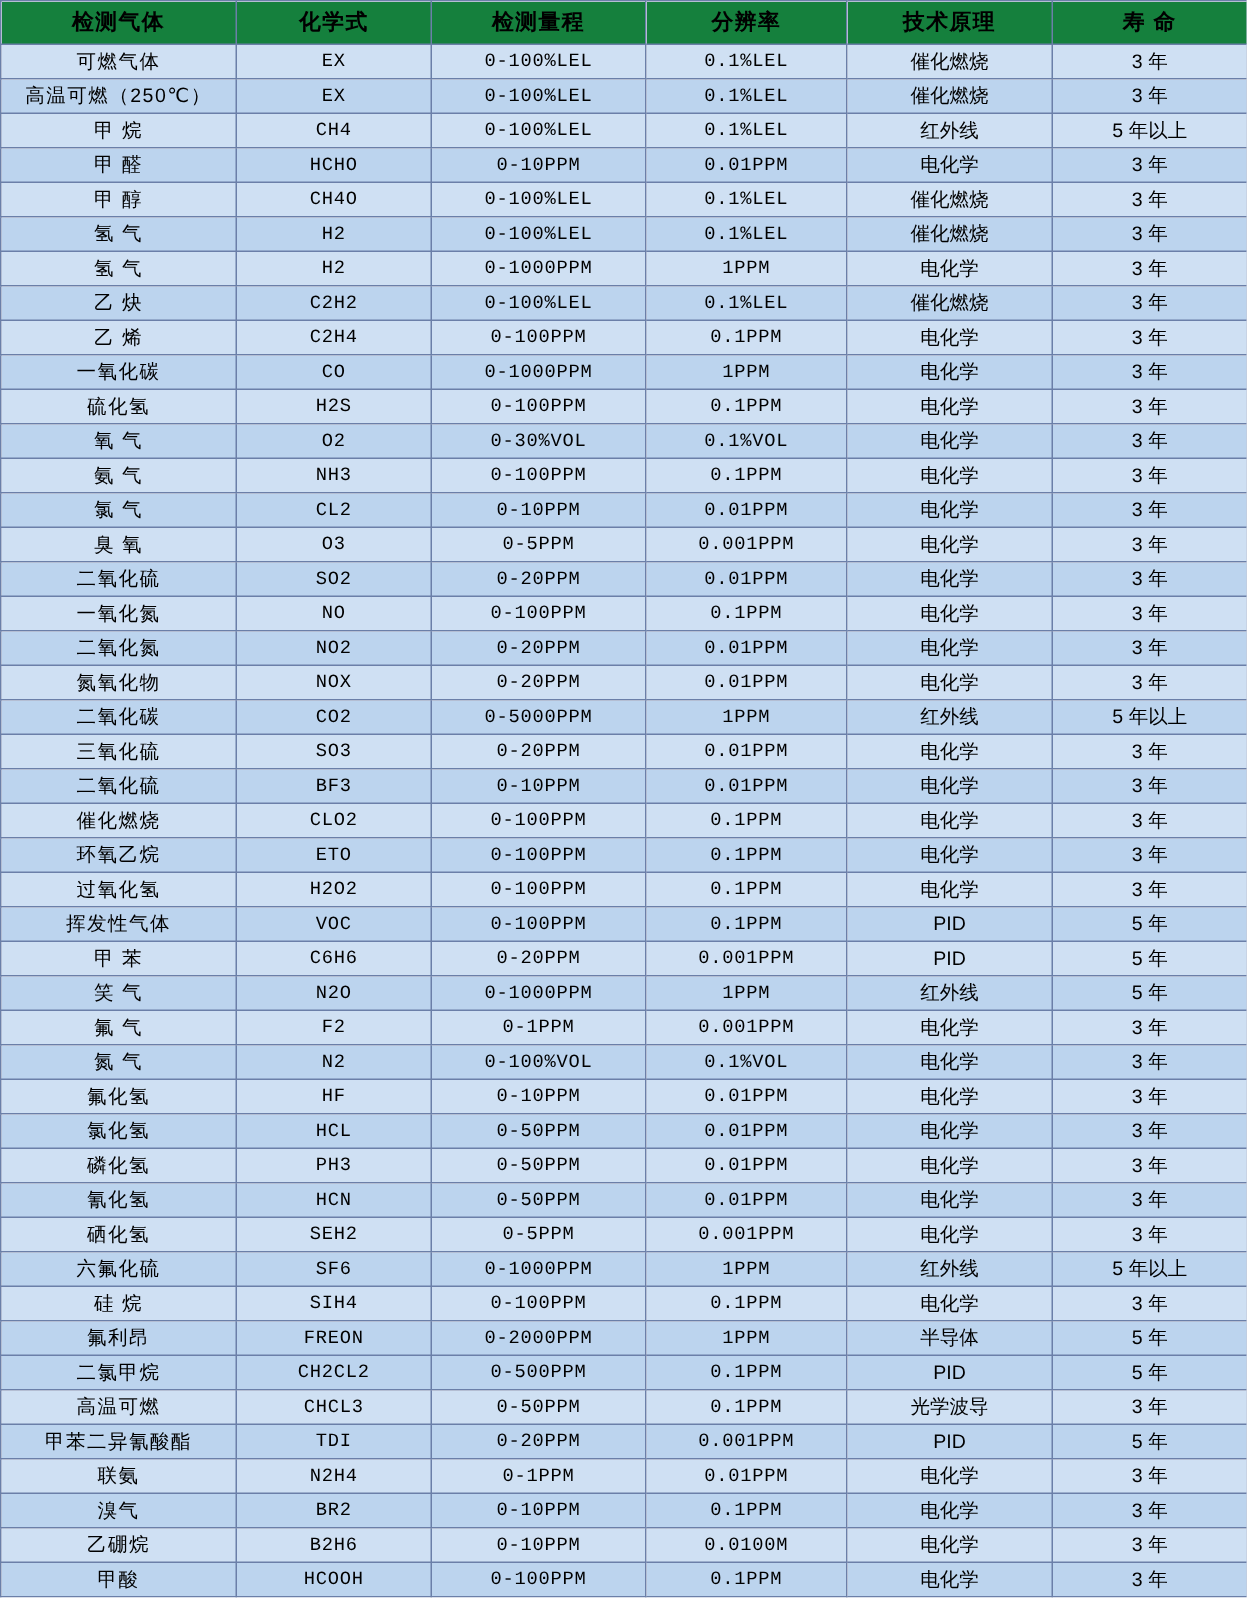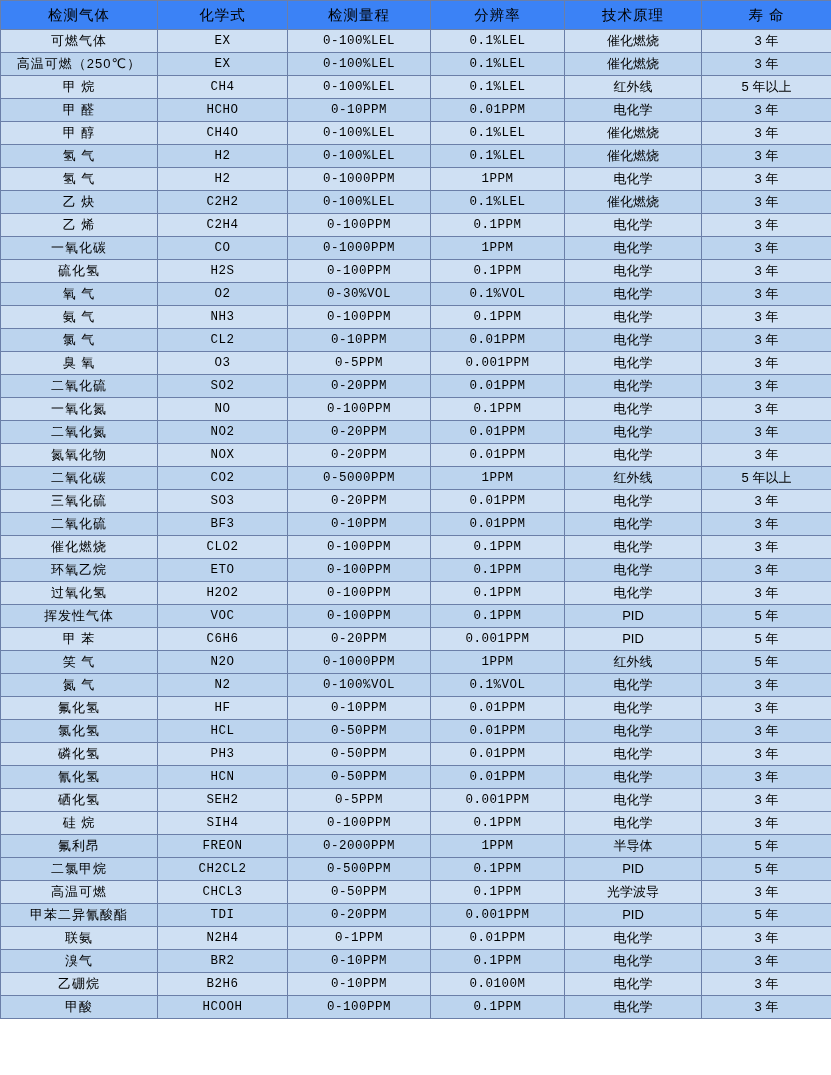--- a/index.html
+++ b/index.html
@@ -29,22 +29,22 @@
     vertical-align: middle;
     font-size: 13px;
     color: #000000;
     padding: 0;
     height: 22px;
     line-height: 22px;
     white-space: nowrap;
     overflow: hidden;
   }
   #gas-table thead th {
-    background: #3b82f6;
-    font-weight: normal;
+    background: #15803d;
+    font-weight: bold;
     font-size: 14.5px;
     height: 28px;
     line-height: 28px;
     letter-spacing: 1px;
   }
   #gas-table tbody tr td {
     background: #cfe0f3;
   }
   #gas-table tbody tr.alt td {
     background: #bcd4ee;
@@ -299,20 +299,28 @@
         <td>5 年</td>
       </tr>
       <tr class="alt">
         <td class="name">笑 气</td>
         <td class="mono">N2O</td>
         <td class="mono">0-1000PPM</td>
         <td class="mono">1PPM</td>
         <td>红外线</td>
         <td>5 年</td>
       </tr>
+      <tr>
+        <td class="name">氟 气</td>
+        <td class="mono">F2</td>
+        <td class="mono">0-1PPM</td>
+        <td class="mono">0.001PPM</td>
+        <td>电化学</td>
+        <td>3 年</td>
+      </tr>
       <tr class="alt">
         <td class="name">氮 气</td>
         <td class="mono">N2</td>
         <td class="mono">0-100%VOL</td>
         <td class="mono">0.1%VOL</td>
         <td>电化学</td>
         <td>3 年</td>
       </tr>
       <tr>
         <td class="name">氟化氢</td>
@@ -347,20 +355,28 @@
         <td>3 年</td>
       </tr>
       <tr>
         <td class="name">硒化氢</td>
         <td class="mono">SEH2</td>
         <td class="mono">0-5PPM</td>
         <td class="mono">0.001PPM</td>
         <td>电化学</td>
         <td>3 年</td>
       </tr>
+      <tr class="alt">
+        <td class="name">六氟化硫</td>
+        <td class="mono">SF6</td>
+        <td class="mono">0-1000PPM</td>
+        <td class="mono">1PPM</td>
+        <td>红外线</td>
+        <td>5 年以上</td>
+      </tr>
       <tr>
         <td class="name">硅 烷</td>
         <td class="mono">SIH4</td>
         <td class="mono">0-100PPM</td>
         <td class="mono">0.1PPM</td>
         <td>电化学</td>
         <td>3 年</td>
       </tr>
       <tr class="alt">
         <td class="name">氟利昂</td>

